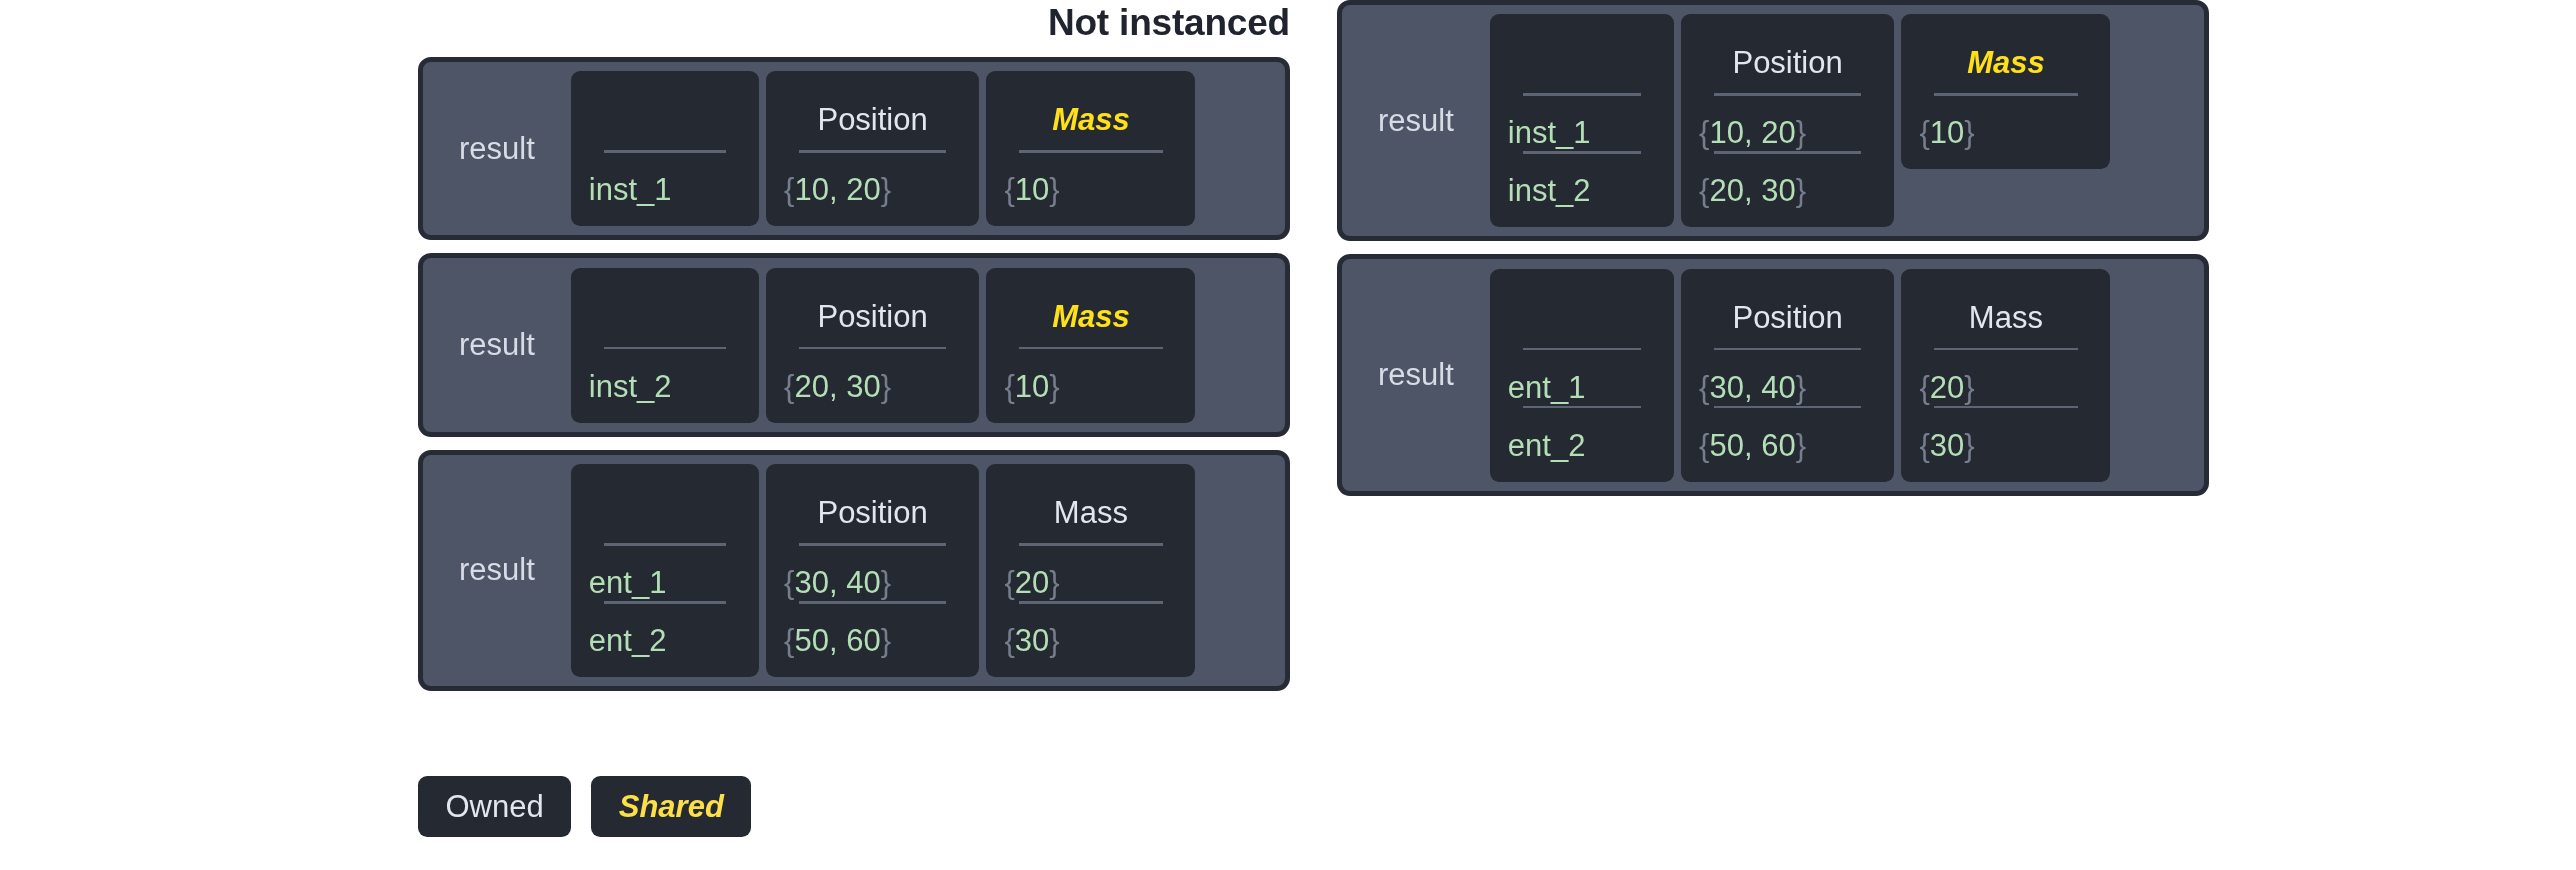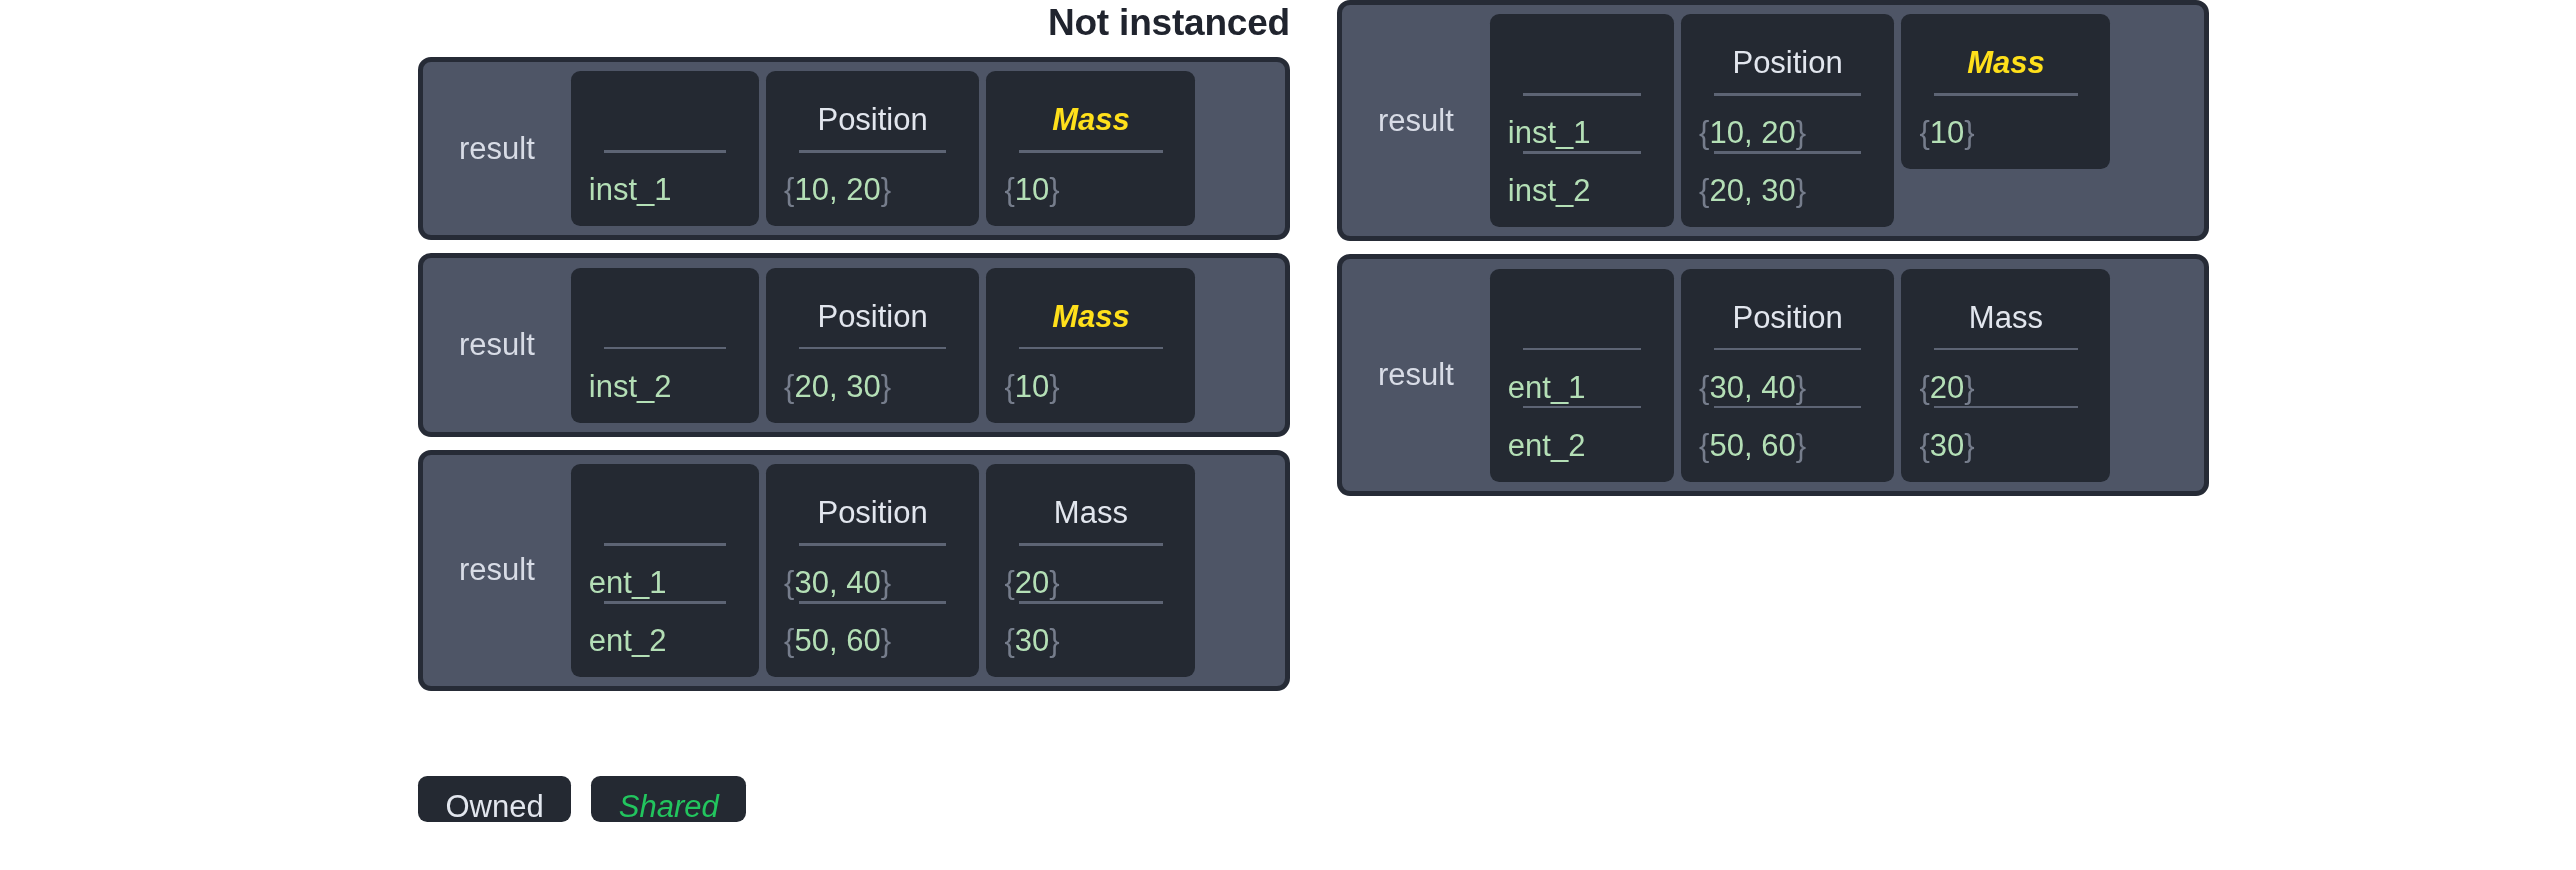--- a/index.html
+++ b/index.html
@@ -137,31 +137,31 @@
     position: absolute;
     left: 418px;
     top: 776px;
     display: flex;
     flex-direction: row;
     gap: 20px;
   }
   .legend-chip {
     background: #242932;
     border-radius: 9.2px;
-    height: 46px;
+    height: 61px;
     line-height: 61px;
     padding: 0 27.5px;
     font-size: 31px;
     color: #e2e6ee;
     white-space: nowrap;
   }
   .legend-chip.shared {
-    color: #22c55e;
+    color: #fde047;
     font-style: italic;
-    font-weight: normal;
+    font-weight: bold;
   }
 </style>
 </head>
 <body>
 
 <div class="diagram">
 
   <div class="column left">
     <div class="col-title">Not instanced</div>
     <div class="cards">

